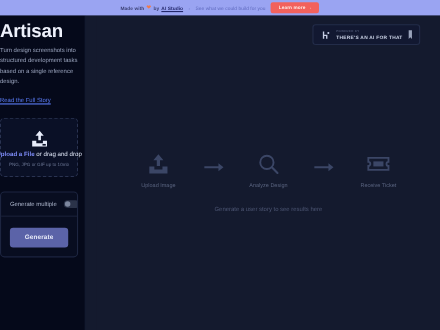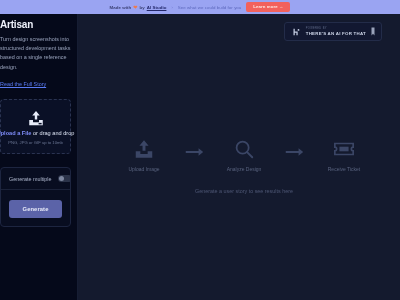--- a/index.html
+++ b/index.html
@@ -83,21 +83,21 @@
     display: flex;
     flex-direction: column;
     gap: 7px;
     overflow: hidden;
     position: relative;
     left: -10px;
   }
   .sb-inner { padding-left: 10px; padding-right: 6px; }
 
   .app-title {
-    font-size: 10px;
+    font-size: 17px;
     font-weight: 700;
     color: #eef1fb;
     letter-spacing: -.2px;
     line-height: 1.05;
     margin-bottom: 4px;
   }
   .app-desc {
     font-size: 5.4px;
     line-height: 1.75;
     color: #9aa4bd;

